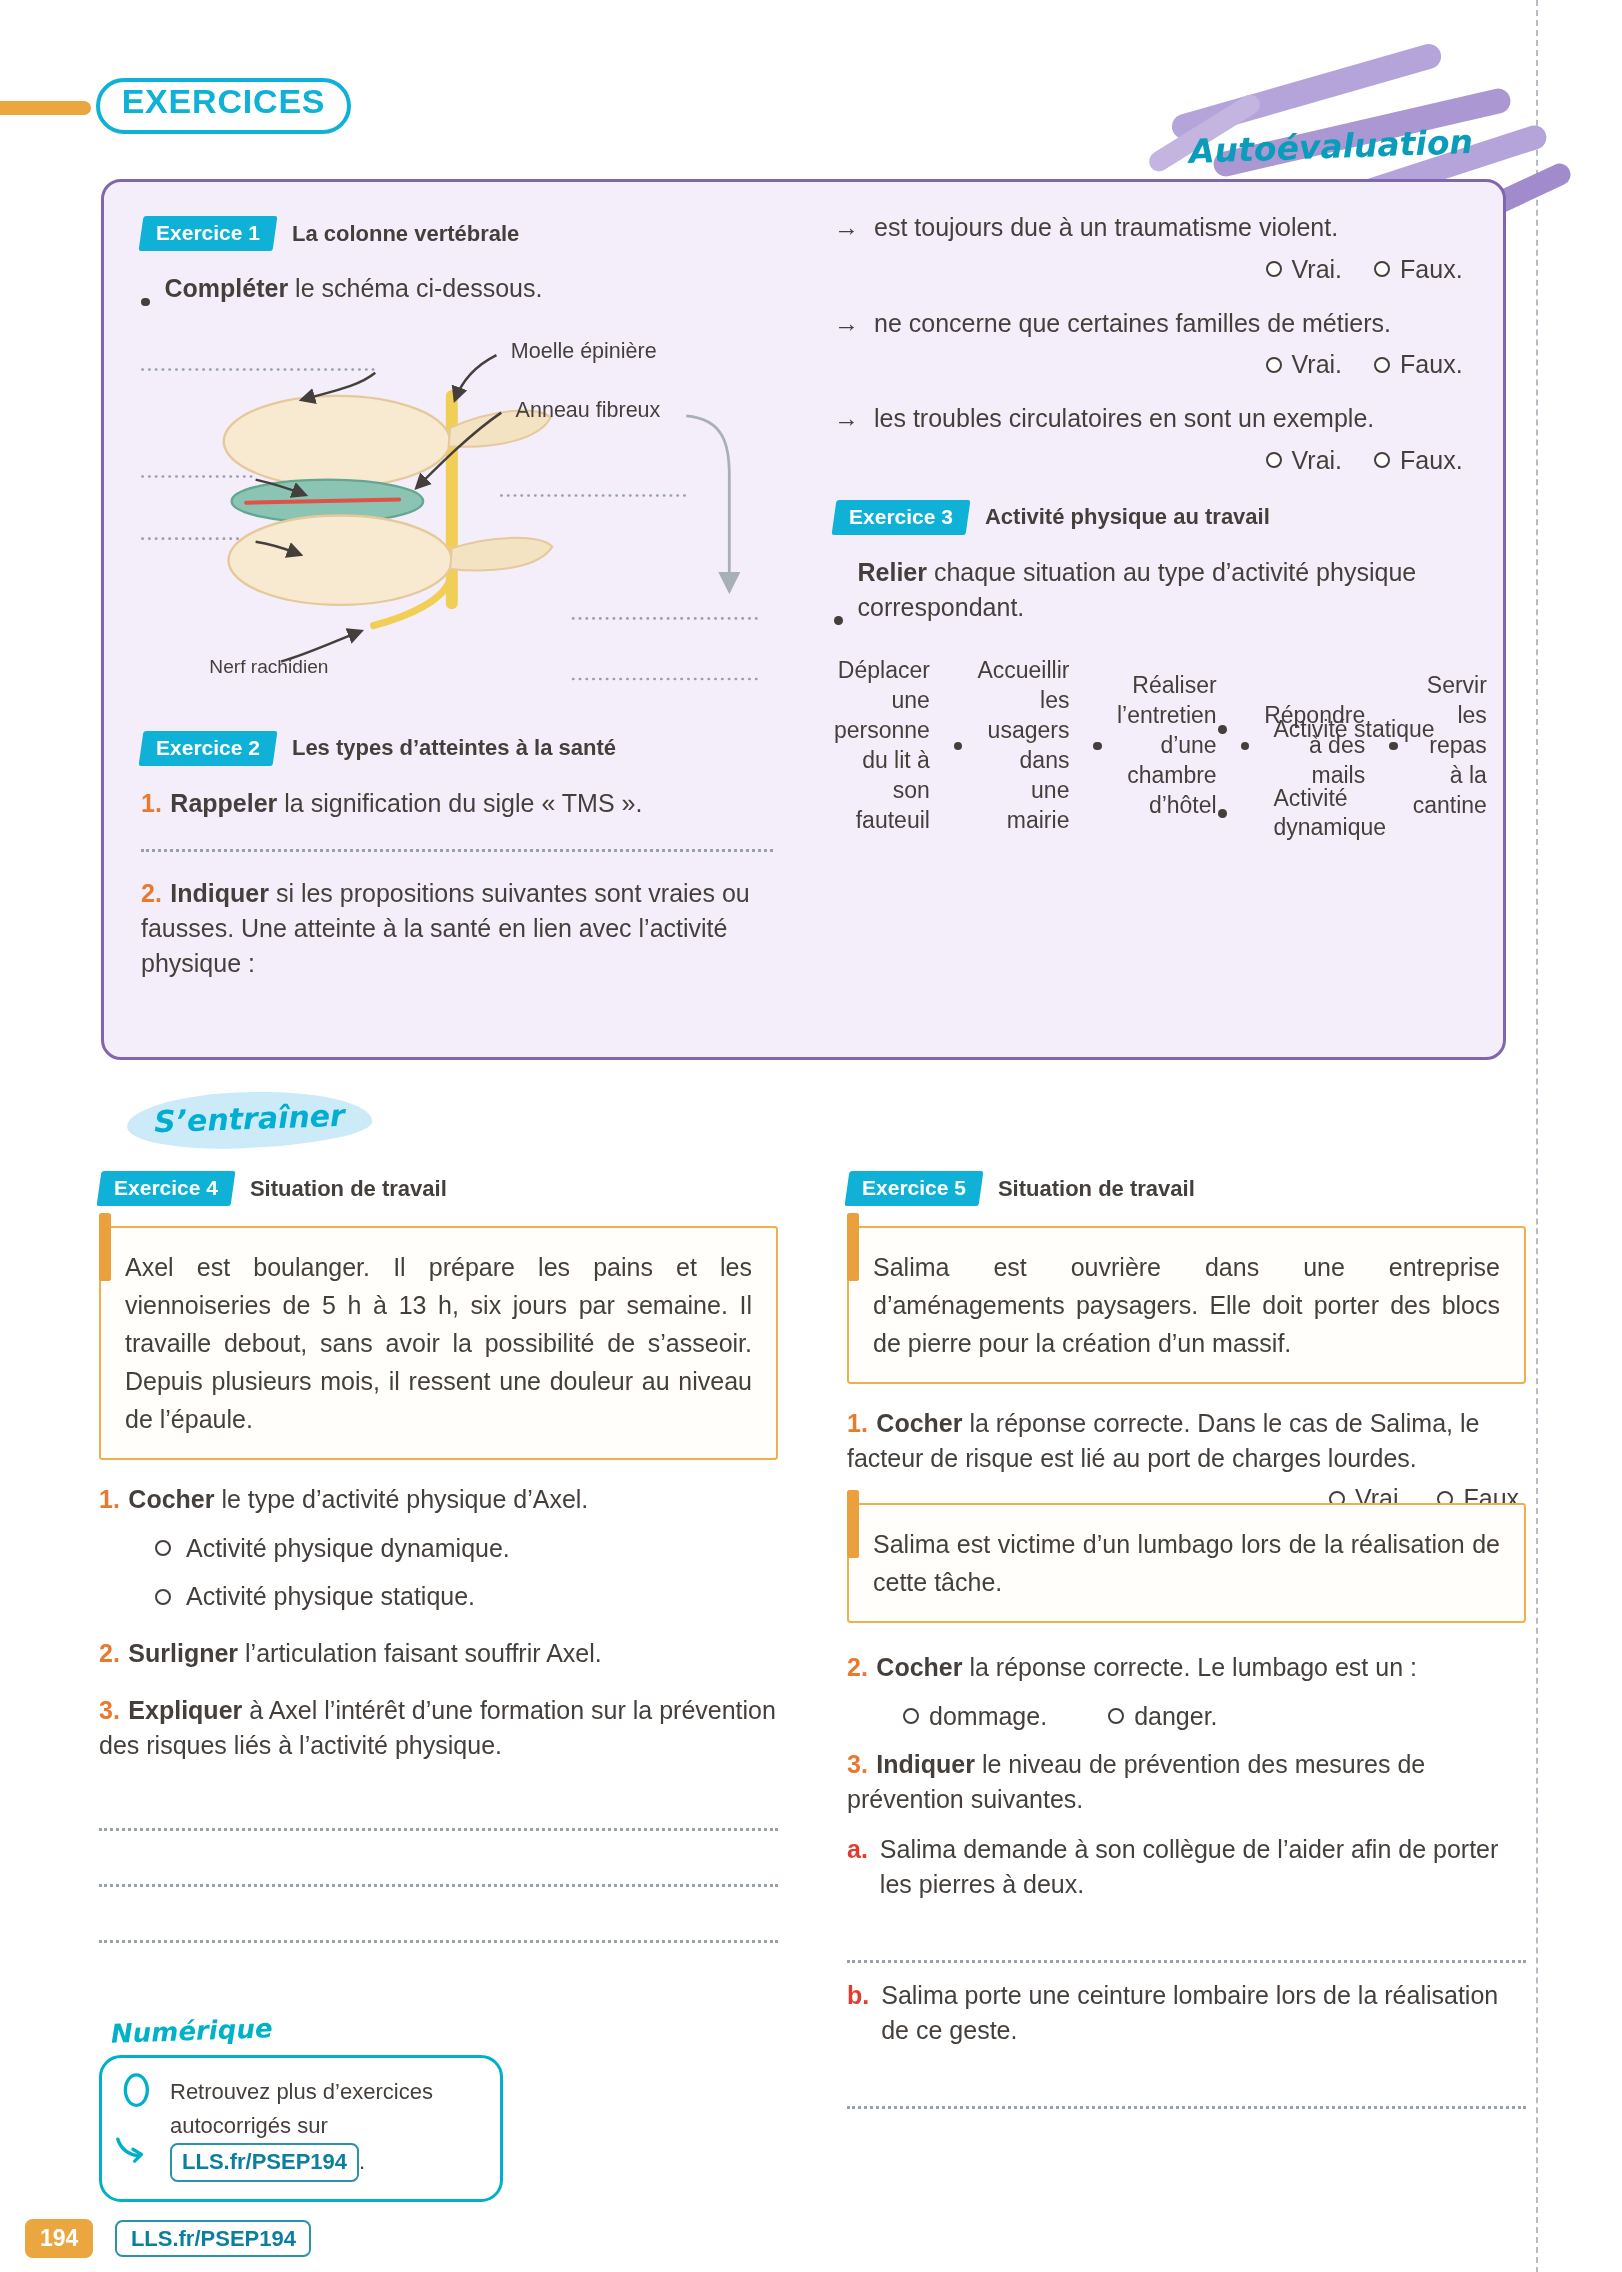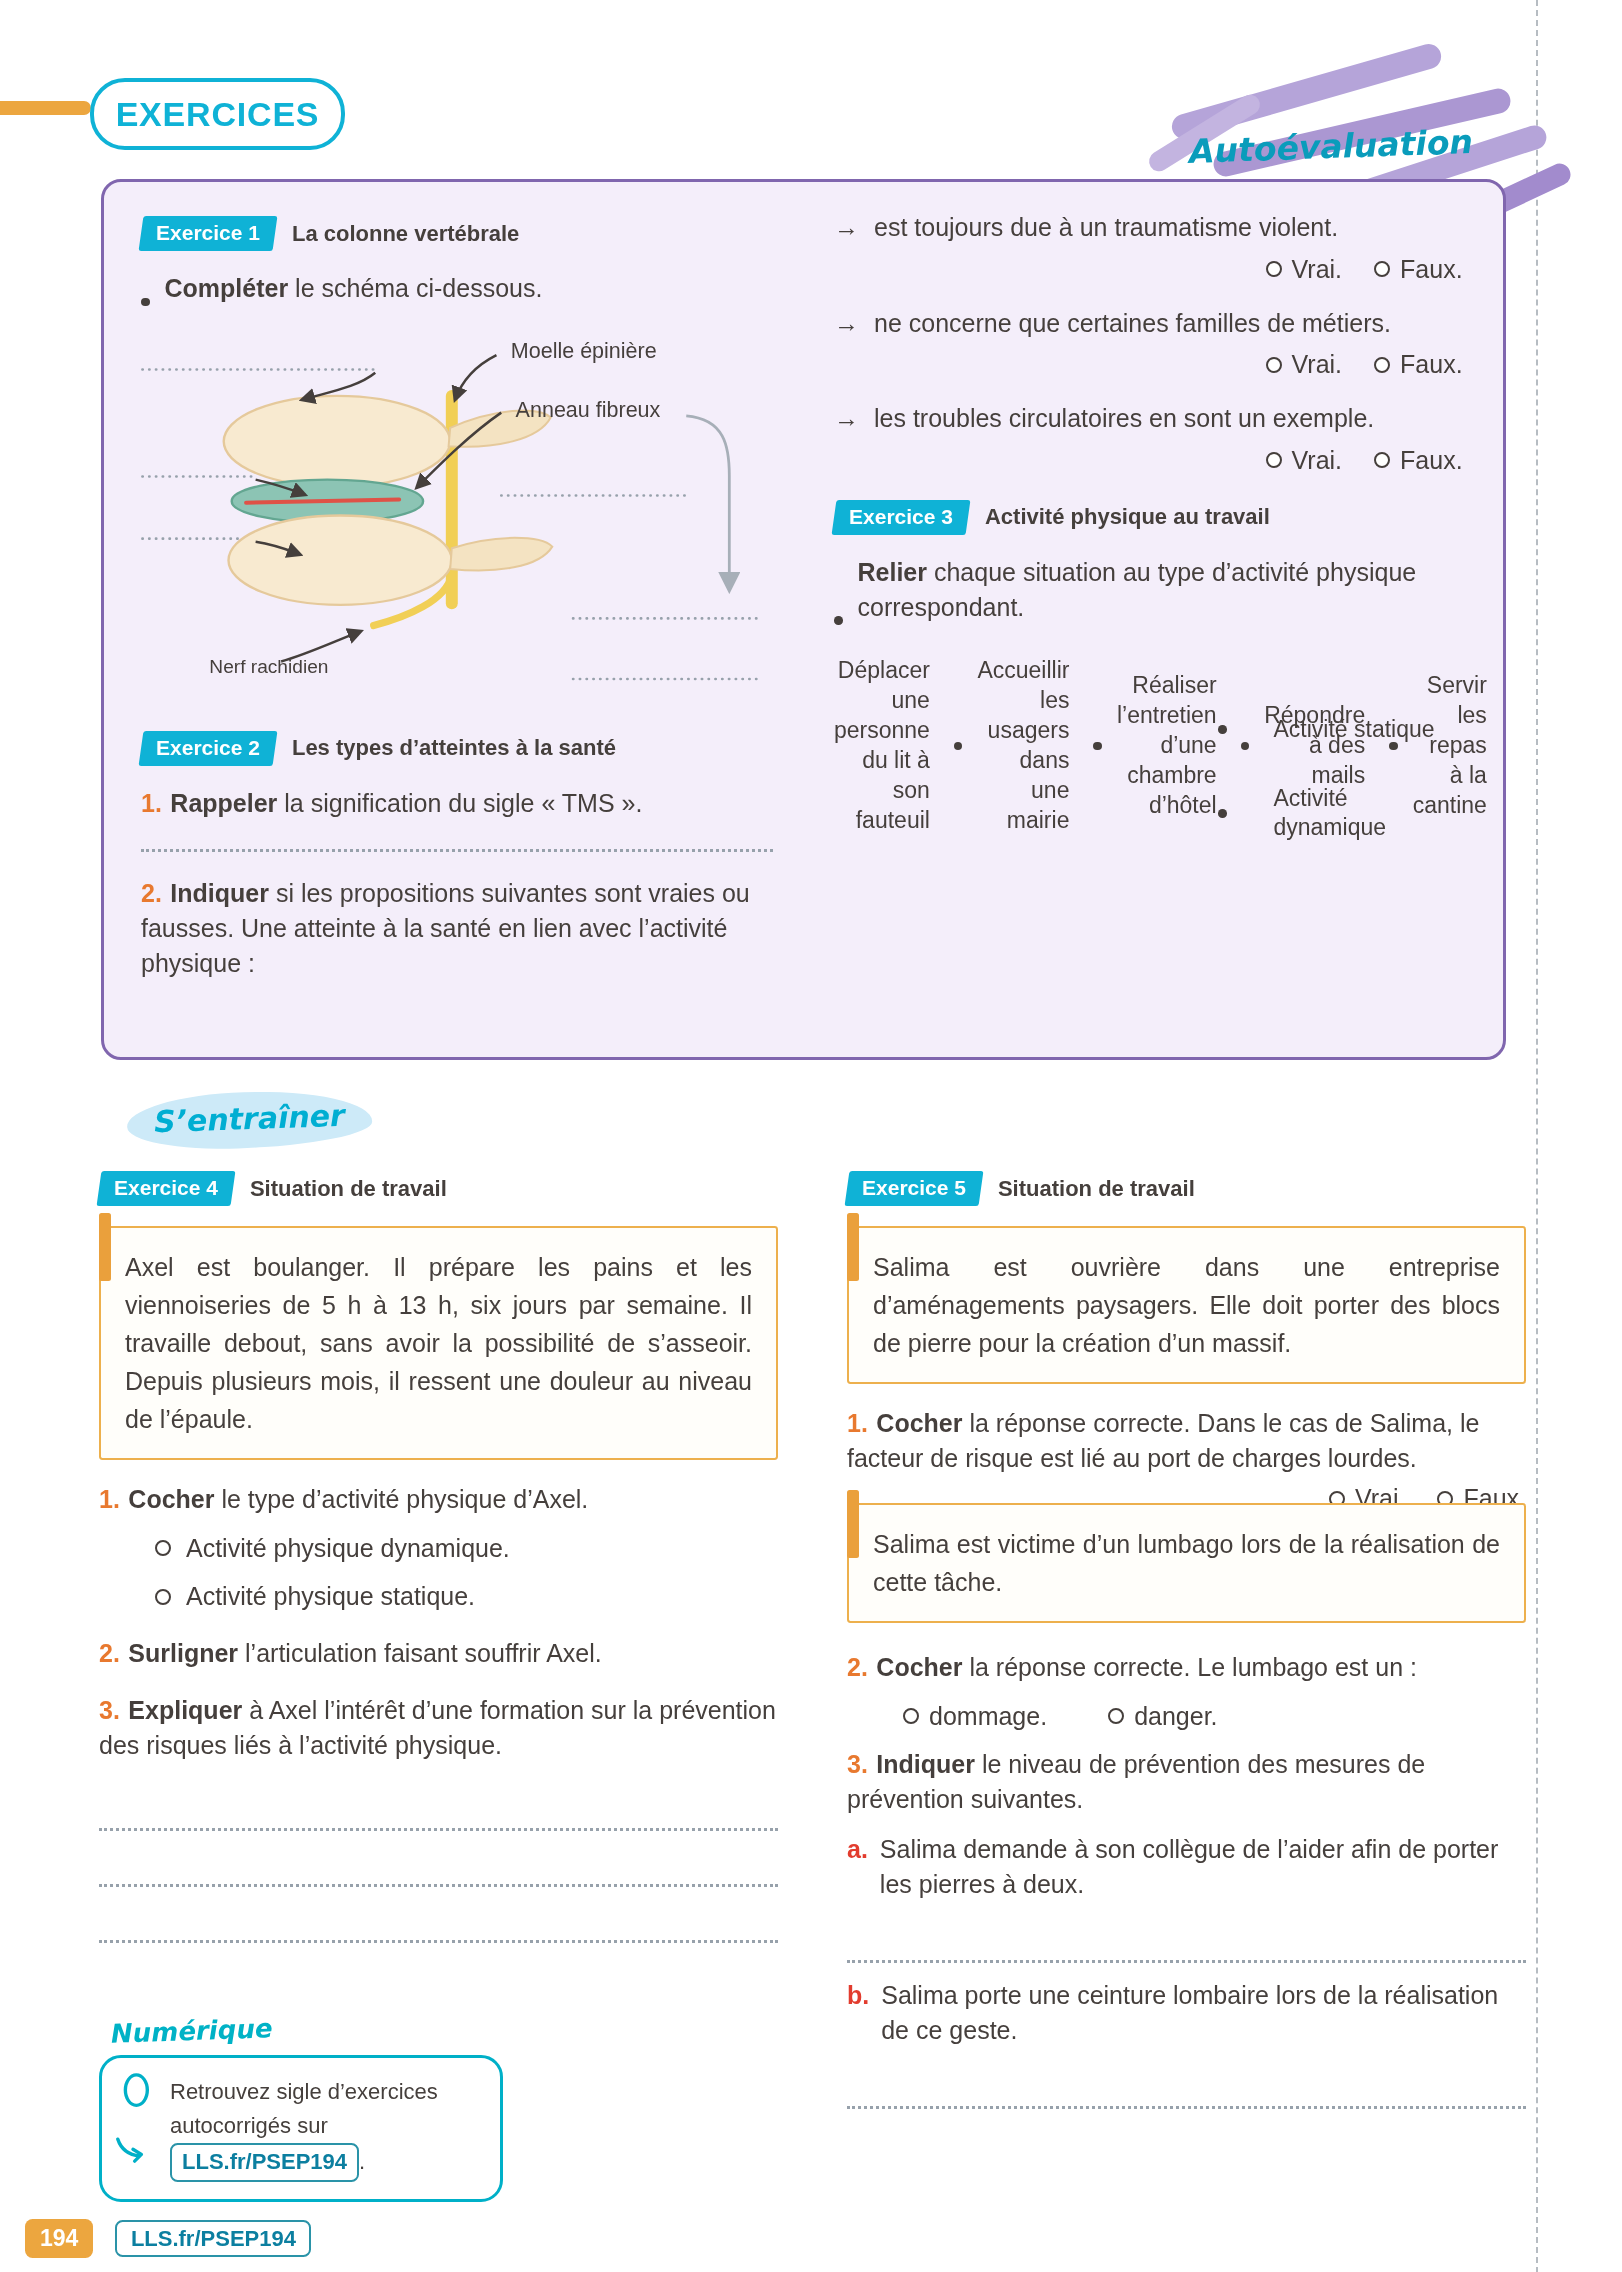--- a/index.html
+++ b/index.html
@@ -7,23 +7,23 @@
   .page {
     position:relative; width:1623px; height:2273px; overflow:hidden;
     background:#ffffff; color:#453f3c;
     font-family:"Liberation Sans", sans-serif; font-size:25px;
   }
   .cutline { position:absolute; right:85px; top:0; height:100%; border-left:2.5px dashed #b6bcc2; }
 
   
   .accent-bar { position:absolute; left:0; top:101px; width:91px; height:14.4px; background:#eca63f; border-radius:0 7.6px 7.6px 0; }
   .title-box {
-    position:absolute; left:90px; top:78px; width:255px; height:72px;
+    position:absolute; left:96px; top:78px; width:255px; height:56px;
     border:4.2px solid #0fb2d6; border-radius:35px;
-    display:flex; align-items:center; justify-content:center;
+    display:flex; align-items:flex-start; justify-content:center;
   }
   .title-box span { color:#0fb2d6; font-weight:bold; font-size:34px; letter-spacing:0.8px; }
 
   .decor { position:absolute; left:1132px; top:49px; width:448px; height:237px; }
   .stroke { position:absolute; border-radius:13.5px; background:#b5a4d9; }
   .s1 { left:35px;  top:30px;  width:279px; height:25px; transform:rotate(-16deg); }
   .s2 { left:78px;  top:71px;  width:304px; height:25px; transform:rotate(-13deg); background:#ab97d2; }
   .s3 { left:166px; top:112px; width:254px; height:24px; transform:rotate(-18deg); }
   .s4 { left:284px; top:144px; width:161px; height:22px; transform:rotate(-25deg); background:#a28bcd; }
   .s5 { left:8.5px;  top:74px;  width:127px; height:20px; transform:rotate(-32deg); background:#c3b4e0; }
@@ -355,21 +355,21 @@
       <div class="dotline ans"></div>
       <div class="dotline ans"></div>
 
       <div class="numwrap">
         <span class="num-title">Numérique</span>
         <div class="numbox">
           <svg class="num-icon" width="49" height="100" viewBox="0 0 58 118">
             <ellipse cx="30" cy="26" rx="13" ry="18" fill="none" stroke="#00b0c8" stroke-width="4"></ellipse>
             <path d="M8,84 q6,18 26,20 M26,96 l10,6 l-8,8" fill="none" stroke="#00b0c8" stroke-width="4" stroke-linecap="round" stroke-linejoin="round"></path>
           </svg>
-          <span>Retrouvez sigle d’exercices autocorrigés sur </span><span class="lls-badge">LLS.fr/PSEP194</span><span>.</span>
+          <span>Retrouvez plus d’exercices autocorrigés sur </span><span class="lls-badge">LLS.fr/PSEP194</span><span>.</span>
         </div>
       </div>
     </div>
 
     <div class="lcol">
       <div class="ex-head">
         <span class="badge"><span>Exercice 5</span></span>
         <span class="ex-title">Situation de travail</span>
       </div>
 

